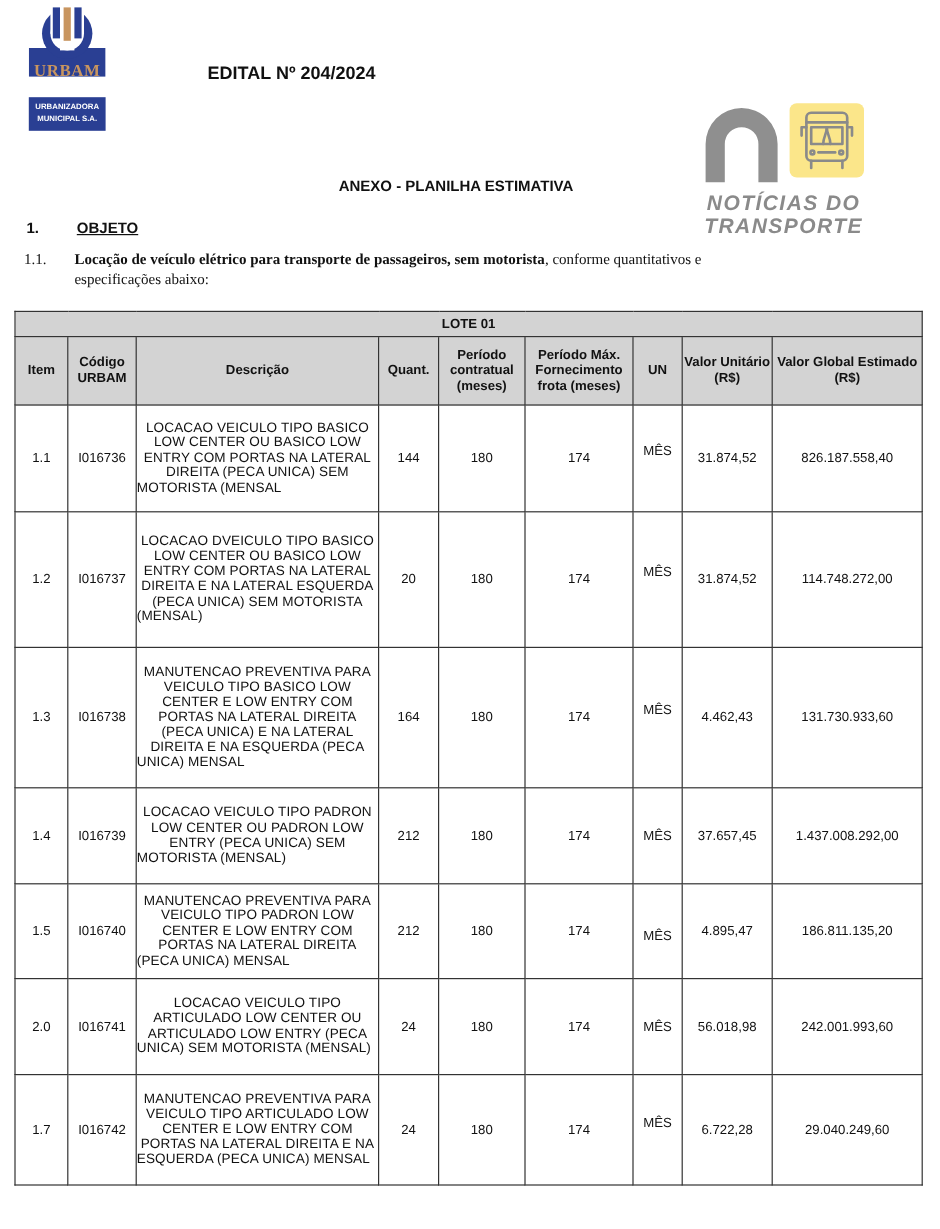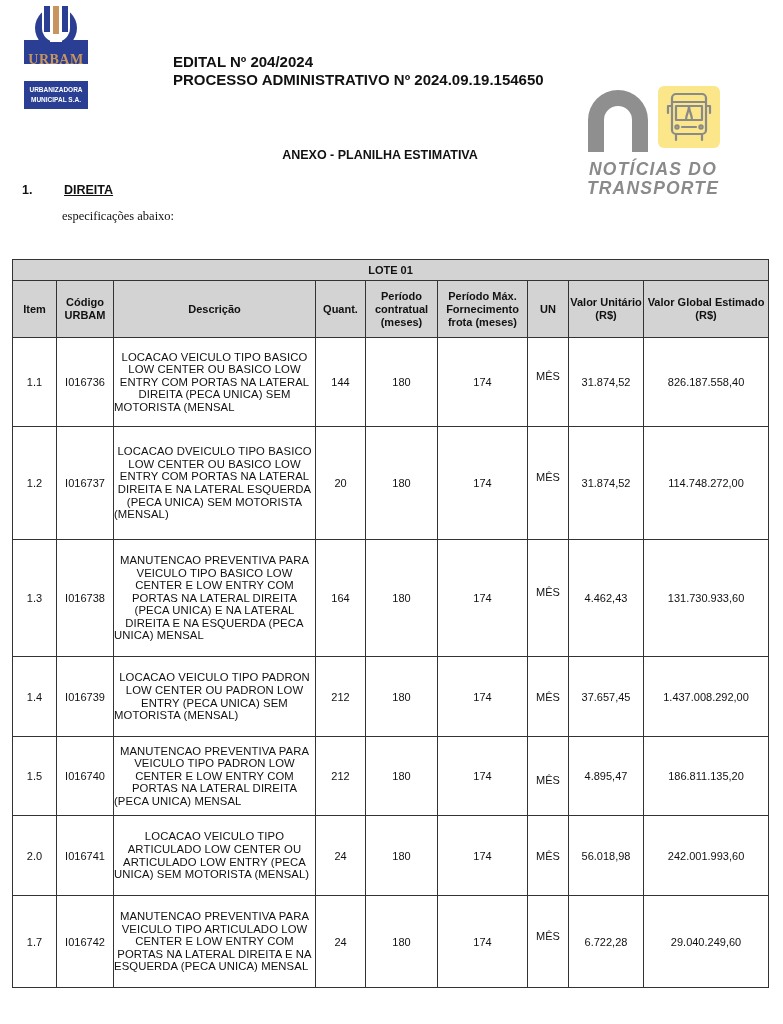--- a/index.html
+++ b/index.html
@@ -62,21 +62,20 @@
   </div>
   <div class="urbam-text">URBAM</div>
   <div class="sub-box">
     <div>URBANIZADORA</div>
     <div>MUNICIPAL S.A.</div>
   </div>
 </div>
 
 <div class="header-titles">
   <div>EDITAL Nº 204/2024</div>
-  <div>PROCESSO ADMINISTRATIVO Nº 2024.09.19.154650</div>
 </div>
 
 <div class="watermark">
   <div class="wm-n">
     <svg width="68" height="66" viewBox="0 0 68 66">
       <path d="M4 66 V34 A30 30 0 0 1 64 34 V66 H48 V34 A14 14 0 0 0 20 34 V66 Z" fill="#8f8f8f"></path>
     </svg>
   </div>
   <div class="wm-bus">
     <svg width="62" height="62" viewBox="0 0 62 62">
@@ -98,24 +97,25 @@
   </div>
   <div class="wm-text">
     <div>NOTÍCIAS DO</div>
     <div>TRANSPORTE</div>
   </div>
 </div>
 
 <div class="annex-title">ANEXO - PLANILHA ESTIMATIVA</div>
 
 <div class="section">
-  <span class="num">1.</span><span class="label">DIREITA</span>
+  <span class="num">1.</span><span class="label">OBJETO</span>
 </div>
 
 <div class="para">
+  <div><span class="pnum">1.1.</span><span class="bold">Locação de veículo elétrico para transporte de passageiros, sem motorista</span><span>, conforme quantitativos e</span></div>
   <div class="indent">especificações abaixo:</div>
 </div>
 
 <table class="grid">
   <colgroup>
     <col style="width:44px">
     <col style="width:57px">
     <col style="width:202px">
     <col style="width:50px">
     <col style="width:72px">

